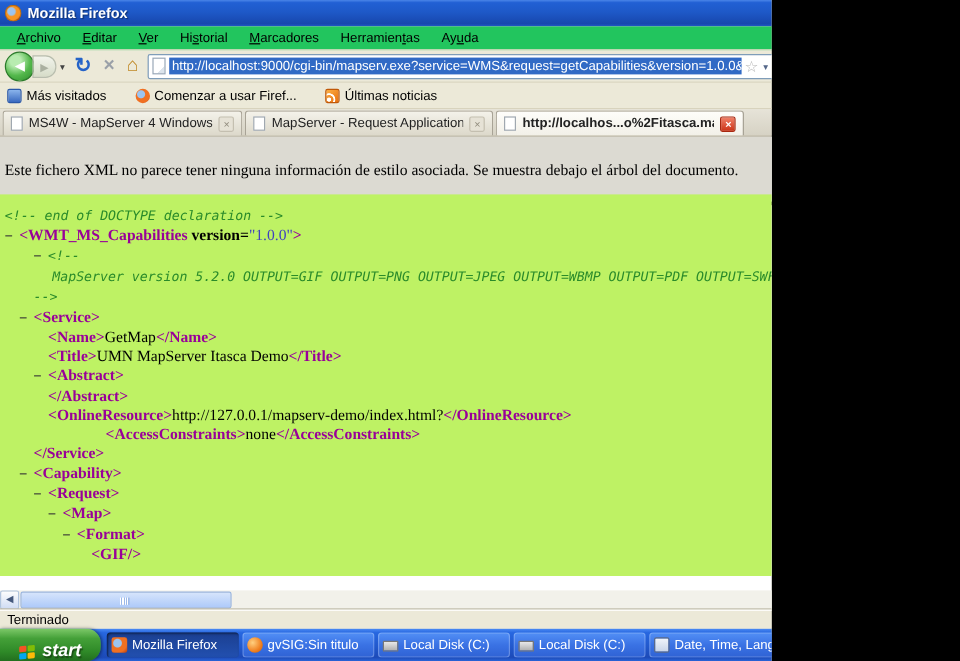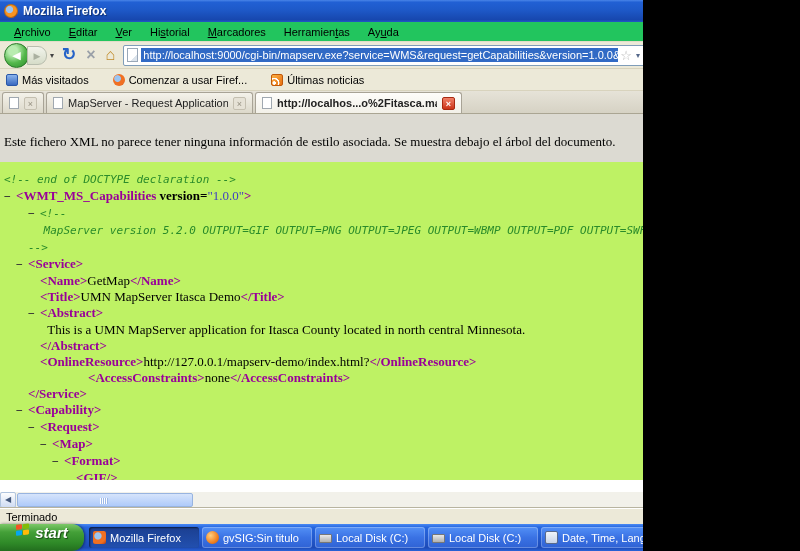--- a/index.html
+++ b/index.html
@@ -125,21 +125,21 @@
   
   .statusbar { position:absolute; top:508px; left:0; width:800px; height:16px; background:#ece9d8;
     border-top:1px solid #fff; box-shadow:0 -1px 0 #b8b4a0; display:flex; align-items:center; padding-left:6px; color:#000; }
 
   
   .taskbar { position:absolute; top:524px; left:0; width:800px; height:27px;
     background:linear-gradient(180deg,#4a8af4 0%,#2767e0 12%,#2258cc 55%,#1c4ab8 88%,#2a65d8 100%);
     display:flex; align-items:center; }
   .startbtn { width:84px; height:27px; border-radius:0 12px 12px 0; flex:none;
     background:linear-gradient(180deg,#7cc868 0%,#44a038 30%,#2f8a28 70%,#226e1e 100%);
-    box-shadow:1px 0 3px rgba(0,0,0,.5); display:flex; align-items:flex-start; justify-content:center; gap:5px; }
+    box-shadow:1px 0 3px rgba(0,0,0,.5); display:flex; align-items:flex-end; justify-content:center; gap:5px; }
   .winflag { width:14px; height:13px; display:grid; grid-template-columns:6px 6px; grid-template-rows:5px 5px;
     gap:1px; transform:skewY(-6deg); }
   .winflag span { border-radius:1px; }
   .wf-r { background:#f35325; } .wf-g { background:#81bc06; } .wf-b { background:#05a6f0; } .wf-y { background:#ffba08; }
   .start-label { color:#fff; font-weight:bold; font-style:italic; font-size:15px; text-shadow:1px 1px 1px #1a4a14; }
   .taskbtns { display:flex; gap:3px; margin-left:5px; flex:none; }
   .task-btn { width:110px; height:21px; border-radius:3px; display:flex; align-items:center; gap:4px; padding:0 4px;
     background:linear-gradient(#5390f6,#3a72e4 50%,#2f62d4); box-shadow:inset 0 0 0 1px rgba(255,255,255,.25);
     color:#fff; }
   .task-btn.active { background:linear-gradient(#1b3f90,#2250b0); box-shadow:inset 1px 1px 2px rgba(0,0,0,.6); }
@@ -225,20 +225,21 @@
       </span>
       <span class="bm-item">
         <span class="bm-icn rss-icon"></span>
         <span class="bm-label">Últimas noticias</span>
       </span>
     </div>
 
   <div class="tabstrip">
     <div class="tab">
         <span class="tab-page-icon"></span>
+        <span class="tab-label">MS4W - MapServer 4 Windows</span>
         <span class="tab-close">×</span>
       </div>
       <div class="tab">
         <span class="tab-page-icon"></span>
         <span class="tab-label">MapServer - Request Application</span>
         <span class="tab-close">×</span>
       </div>
       <div class="tab active">
         <span class="tab-page-icon"></span>
         <span class="tab-label">http://localhos...o%2Fitasca.map</span>
@@ -252,21 +253,20 @@
     <div class="xmlarea">
         <div class="xline" style="padding-left: 4px;"><span class="x-comment">&lt;!-- end of DOCTYPE declaration --&gt;</span></div>
         <div class="xline" style="padding-left: 4px;"><span class="expander">−</span><span class="x-tag">&lt;WMT_MS_Capabilities </span><span class="x-attr">version=</span><span class="x-val">"1.0.0"</span><span class="x-tag">&gt;</span></div>
         <div class="xline" style="padding-left: 28px;"><span class="expander">−</span><span class="x-comment">&lt;!--</span></div>
         <div class="xline" style="padding-left: 43.6px;"><span class="x-comment">MapServer version 5.2.0 OUTPUT=GIF OUTPUT=PNG OUTPUT=JPEG OUTPUT=WBMP OUTPUT=PDF OUTPUT=SWF OUTPUT=SVG SUPPORTS=PRO</span></div>
         <div class="xline" style="padding-left: 28px;"><span class="x-comment">--&gt;</span></div>
         <div class="xline" style="padding-left: 16px;"><span class="expander">−</span><span class="x-tag">&lt;Service&gt;</span></div>
         <div class="xline" style="padding-left: 40px;"><span class="x-tag">&lt;Name&gt;</span><span class="x-text">GetMap</span><span class="x-tag">&lt;/Name&gt;</span></div>
         <div class="xline" style="padding-left: 40px;"><span class="x-tag">&lt;Title&gt;</span><span class="x-text">UMN MapServer Itasca Demo</span><span class="x-tag">&lt;/Title&gt;</span></div>
         <div class="xline" style="padding-left: 28px;"><span class="expander">−</span><span class="x-tag">&lt;Abstract&gt;</span></div>
-        <div class="xline" style="padding-left: 47.2px;"><span class="x-text">This is a UMN MapServer application for Itasca County located in north central Minnesota.</span></div>
         <div class="xline" style="padding-left: 40px;"><span class="x-tag">&lt;/Abstract&gt;</span></div>
         <div class="xline" style="padding-left: 40px;"><span class="x-tag">&lt;OnlineResource&gt;</span><span class="x-text">http://127.0.0.1/mapserv-demo/index.html?</span><span class="x-tag">&lt;/OnlineResource&gt;</span></div>
         <div class="xline" style="padding-left: 40px; margin-left: 48px;"><span class="x-tag">&lt;AccessConstraints&gt;</span><span class="x-text">none</span><span class="x-tag">&lt;/AccessConstraints&gt;</span></div>
         <div class="xline" style="padding-left: 28px;"><span class="x-tag">&lt;/Service&gt;</span></div>
         <div class="xline" style="padding-left: 16px;"><span class="expander">−</span><span class="x-tag">&lt;Capability&gt;</span></div>
         <div class="xline" style="padding-left: 28px;"><span class="expander">−</span><span class="x-tag">&lt;Request&gt;</span></div>
         <div class="xline" style="padding-left: 40px;"><span class="expander">−</span><span class="x-tag">&lt;Map&gt;</span></div>
         <div class="xline" style="padding-left: 52px;"><span class="expander">−</span><span class="x-tag">&lt;Format&gt;</span></div>
         <div class="xline" style="padding-left: 76px;"><span class="x-tag">&lt;GIF/&gt;</span></div>
       </div>

